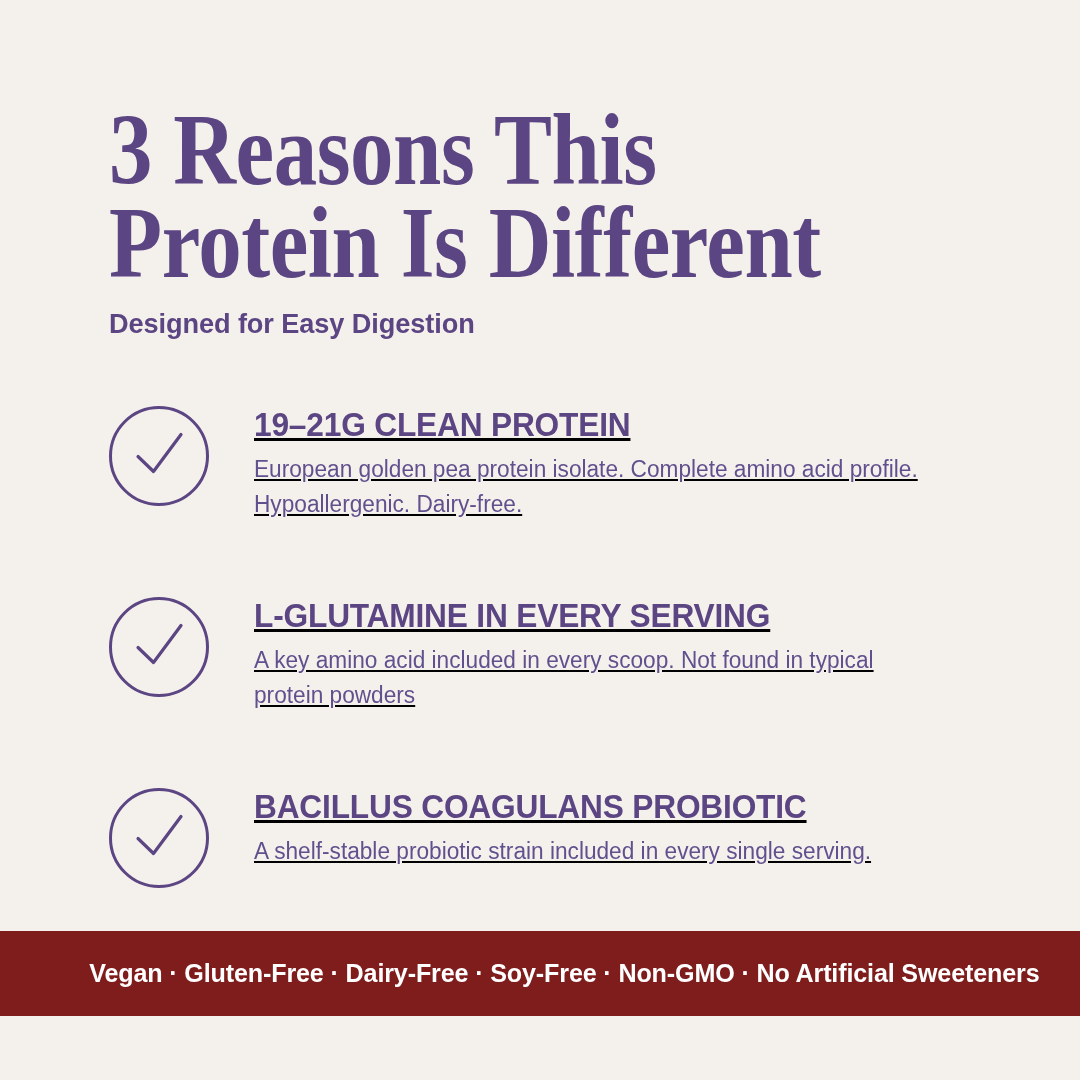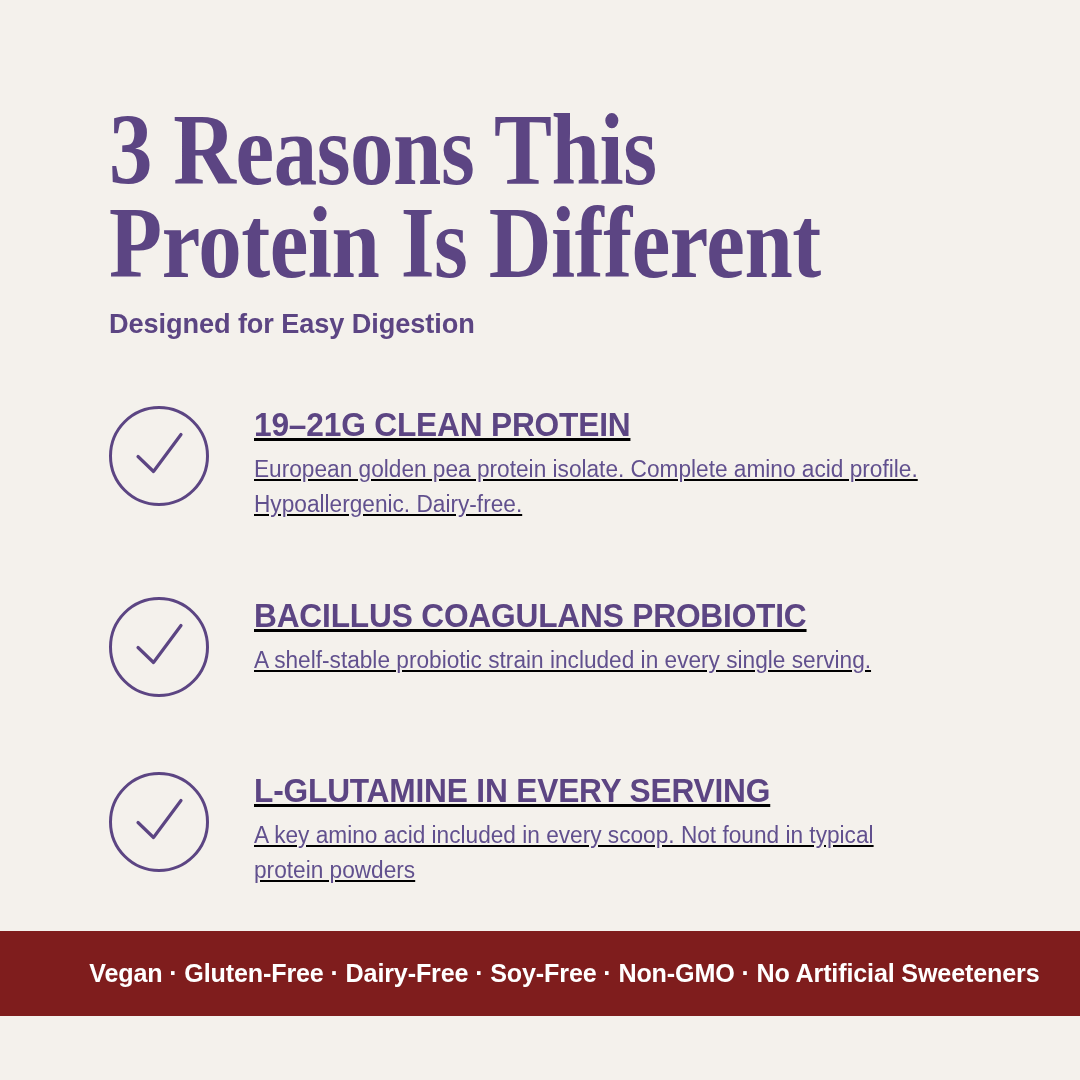--- a/index.html
+++ b/index.html
@@ -169,33 +169,33 @@
       <p class="feature-desc">European golden pea protein isolate. Complete amino acid profile. Hypoallergenic. Dairy-free.</p>
     </div>
 
     <div class="feature">
       <span class="check-badge">
         <svg viewBox="0 0 100 100" xmlns="http://www.w3.org/2000/svg" aria-hidden="true">
           <circle cx="50" cy="50" r="48.5" fill="none" stroke="#5C4583" stroke-width="3"></circle>
           <path d="M29 50.5 L44.5 65.5 L72 28.5" fill="none" stroke="#5C4583" stroke-width="3.2" stroke-linecap="round" stroke-linejoin="round"></path>
         </svg>
       </span>
-      <h2 class="feature-title">BACILLUS COAGULANS PROBIOTIC</h2>
-      <p class="feature-desc">A shelf-stable probiotic strain included in every single serving.</p>
+      <h2 class="feature-title">L-GLUTAMINE IN EVERY SERVING</h2>
+      <p class="feature-desc">A key amino acid included in every scoop. Not found in typical protein powders</p>
     </div>
 
     <div class="feature">
       <span class="check-badge">
         <svg viewBox="0 0 100 100" xmlns="http://www.w3.org/2000/svg" aria-hidden="true">
           <circle cx="50" cy="50" r="48.5" fill="none" stroke="#5C4583" stroke-width="3"></circle>
           <path d="M29 50.5 L44.5 65.5 L72 28.5" fill="none" stroke="#5C4583" stroke-width="3.2" stroke-linecap="round" stroke-linejoin="round"></path>
         </svg>
       </span>
-      <h2 class="feature-title">L-GLUTAMINE IN EVERY SERVING</h2>
-      <p class="feature-desc">A key amino acid included in every scoop. Not found in typical protein powders</p>
+      <h2 class="feature-title">BACILLUS COAGULANS PROBIOTIC</h2>
+      <p class="feature-desc">A shelf-stable probiotic strain included in every single serving.</p>
     </div>
 
   </div>
 
   <div class="banner">
     <span class="banner-text">Vegan · Gluten-Free · Dairy-Free · Soy-Free · Non-GMO · No Artificial Sweeteners</span>
   </div>
 
 </div>
 

